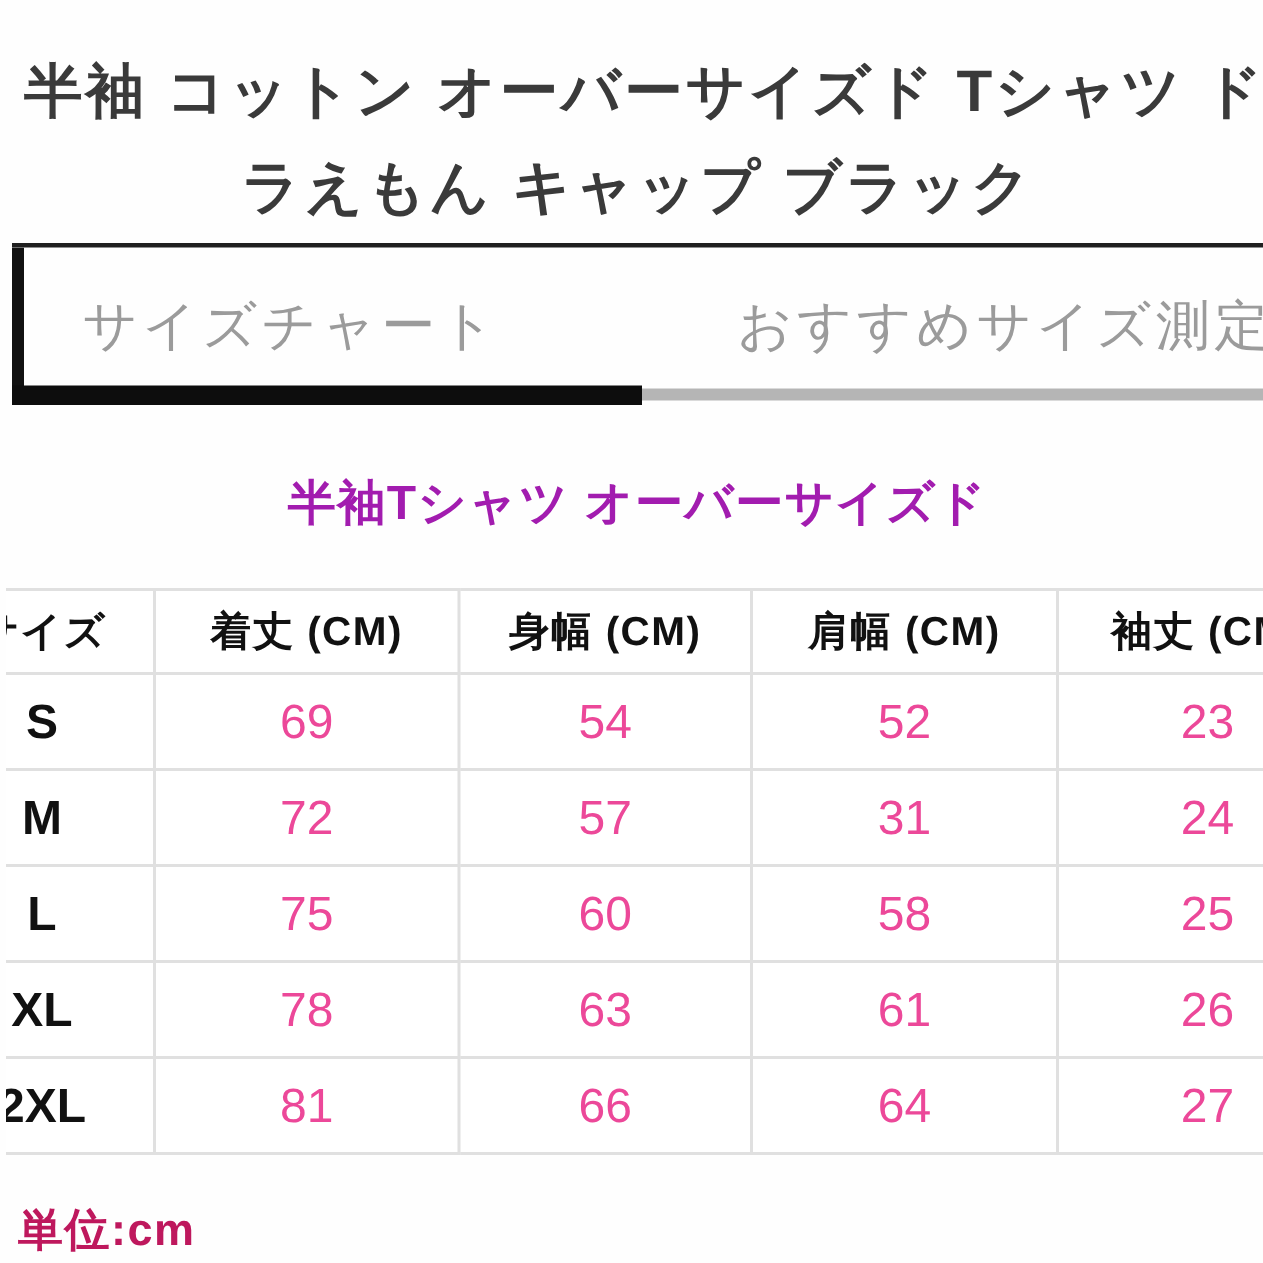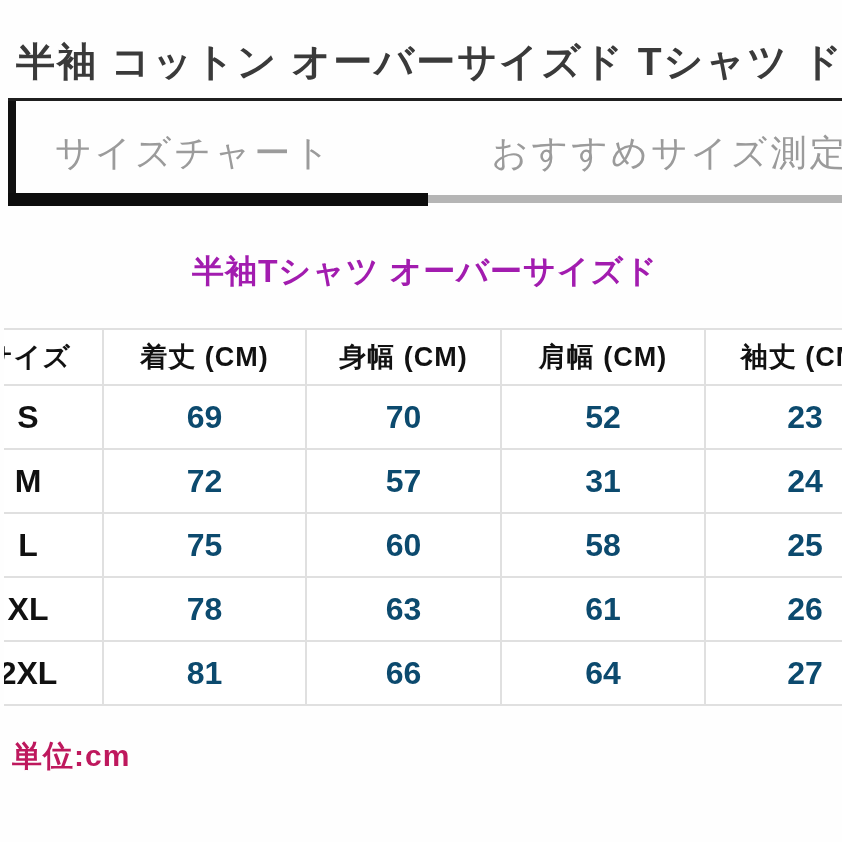--- a/index.html
+++ b/index.html
@@ -103,22 +103,22 @@
   .size-table thead th {
     height: 56px;
     font-size: 27px;
     font-weight: bold;
     color: #111;
     letter-spacing: 1px;
   }
   .size-table tbody td {
     height: 64px;
     font-size: 32px;
-    font-weight: bold;
-    color: #0c4a6e;
+    font-weight: normal;
+    color: #ec4899;
   }
   .size-table tbody td.size-label {
     font-weight: bold;
     color: #111;
   }
 
   
   .unit-label {
     margin-top: 22px;
     text-align: left;
@@ -126,20 +126,21 @@
     font-weight: bold;
     color: #be185d;
     letter-spacing: 1px;
   }
 </style>
 </head>
 <body>
 
 <div class="title-block">
   <div>半袖 コットン オーバーサイズド Tシャツ ド</div>
+  <div>ラえもん キャップ ブラック</div>
 </div>
 
 <div class="tabbar">
   <div class="tabs">
     <div class="tab">サイズチャート</div>
     <div class="tab">おすすめサイズ測定</div>
   </div>
   <div class="left-edge-bar"></div>
   <div class="active-underline"></div>
   <div class="inactive-underline"></div>
@@ -162,21 +163,21 @@
         <th>着丈 (CM)</th>
         <th>身幅 (CM)</th>
         <th>肩幅 (CM)</th>
         <th>袖丈 (CM)</th>
       </tr>
     </thead>
     <tbody>
       <tr>
         <td class="size-label">S</td>
         <td>69</td>
-        <td>70</td>
+        <td>54</td>
         <td>52</td>
         <td>23</td>
       </tr>
       <tr>
         <td class="size-label">M</td>
         <td>72</td>
         <td>57</td>
         <td>31</td>
         <td>24</td>
       </tr>

